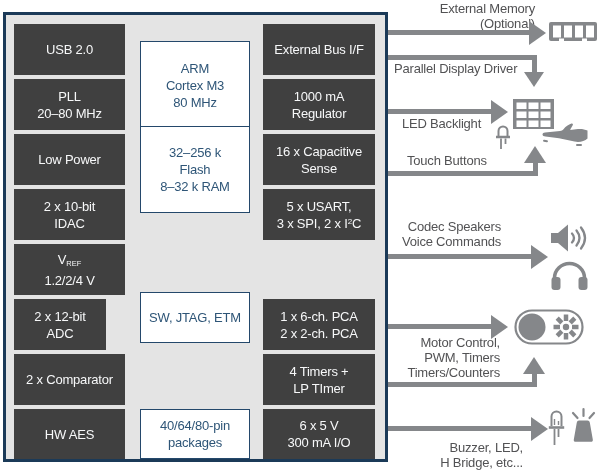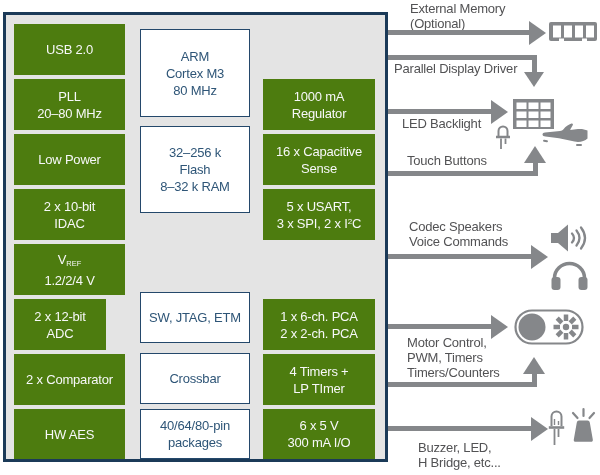--- a/index.html
+++ b/index.html
@@ -3,28 +3,28 @@
 <meta charset="utf-8">
 <style>
   html,body{margin:0;padding:0;background:#fff;}
   .stage{position:relative;width:600px;height:475px;background:#ffffff;overflow:hidden;
          font-family:"Liberation Sans","DejaVu Sans",sans-serif;}
   .main-box{position:absolute;left:3px;top:12px;width:379px;height:444px;
             border:3px solid #1B3A58;background:#E4E4E4;}
   .blk{position:absolute;box-sizing:border-box;display:flex;flex-direction:column;
        justify-content:center;align-items:center;text-align:center;
        font-size:13px;letter-spacing:-0.2px;}
-  .navy{background:#4d7c0f;color:#F7F8F9;}
+  .navy{background:#404040;color:#F7F8F9;}
   .white{background:#ffffff;border:1.5px solid #24486B;color:#2E5577;}
   .ln{line-height:17px;white-space:nowrap;}
   .sb{font-size:7.5px;letter-spacing:0;vertical-align:-2px;}
   .sp{font-size:8px;letter-spacing:0;vertical-align:4px;line-height:0;}
   .plabel{position:absolute;font-size:13px;color:#525254;line-height:15px;
           letter-spacing:-0.2px;white-space:nowrap;}
-  .center{text-align:left;margin-left:20px;}
+  .center{text-align:right;}
   .hl{position:absolute;height:5px;background:#85878A;}
   .vl{position:absolute;width:5px;background:#85878A;}
   .tr{position:absolute;width:0;height:0;border-top:12px solid transparent;
       border-bottom:12px solid transparent;border-left:17px solid #85878A;}
   .td{position:absolute;width:0;height:0;border-left:10.5px solid transparent;
       border-right:10.5px solid transparent;border-top:15px solid #85878A;}
   .tu{position:absolute;width:0;height:0;border-left:11px solid transparent;
       border-right:11px solid transparent;border-bottom:17px solid #85878A;}
   svg.icn{position:absolute;}
 </style>
@@ -57,41 +57,41 @@
       <div class="ln">2 x 12-bit</div>
       <div class="ln">ADC</div>
     </div>
     <div class="blk navy" style="left:8px;top:339px;width:111px;height:51px">
       <div class="ln">2 x Comparator</div>
     </div>
     <div class="blk navy" style="left:8px;top:394px;width:111px;height:50px">
       <div class="ln">HW AES</div>
     </div>
 
-    <div class="blk white" style="left:134px;top:14px;width:110px;height:88px">
+    <div class="blk white" style="left:134px;top:26px;width:110px;height:88px">
       <div class="ln">ARM</div>
       <div class="ln">Cortex M3</div>
       <div class="ln">80 MHz</div>
     </div>
     <div class="blk white" style="left:134px;top:111px;width:110px;height:87px">
       <div class="ln">32–256 k</div>
       <div class="ln">Flash</div>
       <div class="ln">8–32 k RAM</div>
     </div>
     <div class="blk white" style="left:134px;top:277px;width:110px;height:51px">
       <div class="ln">SW, JTAG, ETM</div>
     </div>
-    <div class="blk white" style="left:134px;top:338px;width:110px;height:51px">
-      <div class="ln">Crossbar</div>
-    </div>
     <div class="blk white" style="left:134px;top:394px;width:110px;height:50px">
       <div class="ln">40/64/80-pin</div>
       <div class="ln">packages</div>
     </div>
 
+    <div class="blk navy" style="left:257px;top:9px;width:112px;height:51px">
+      <div class="ln">External Bus I/F</div>
+    </div>
     <div class="blk navy" style="left:257px;top:64px;width:112px;height:51px">
       <div class="ln">1000 mA</div>
       <div class="ln">Regulator</div>
     </div>
     <div class="blk navy" style="left:257px;top:119px;width:112px;height:51px">
       <div class="ln">16 x Capacitive</div>
       <div class="ln">Sense</div>
     </div>
     <div class="blk navy" style="left:257px;top:174px;width:112px;height:51px">
       <div class="ln">5 x USART,</div>

